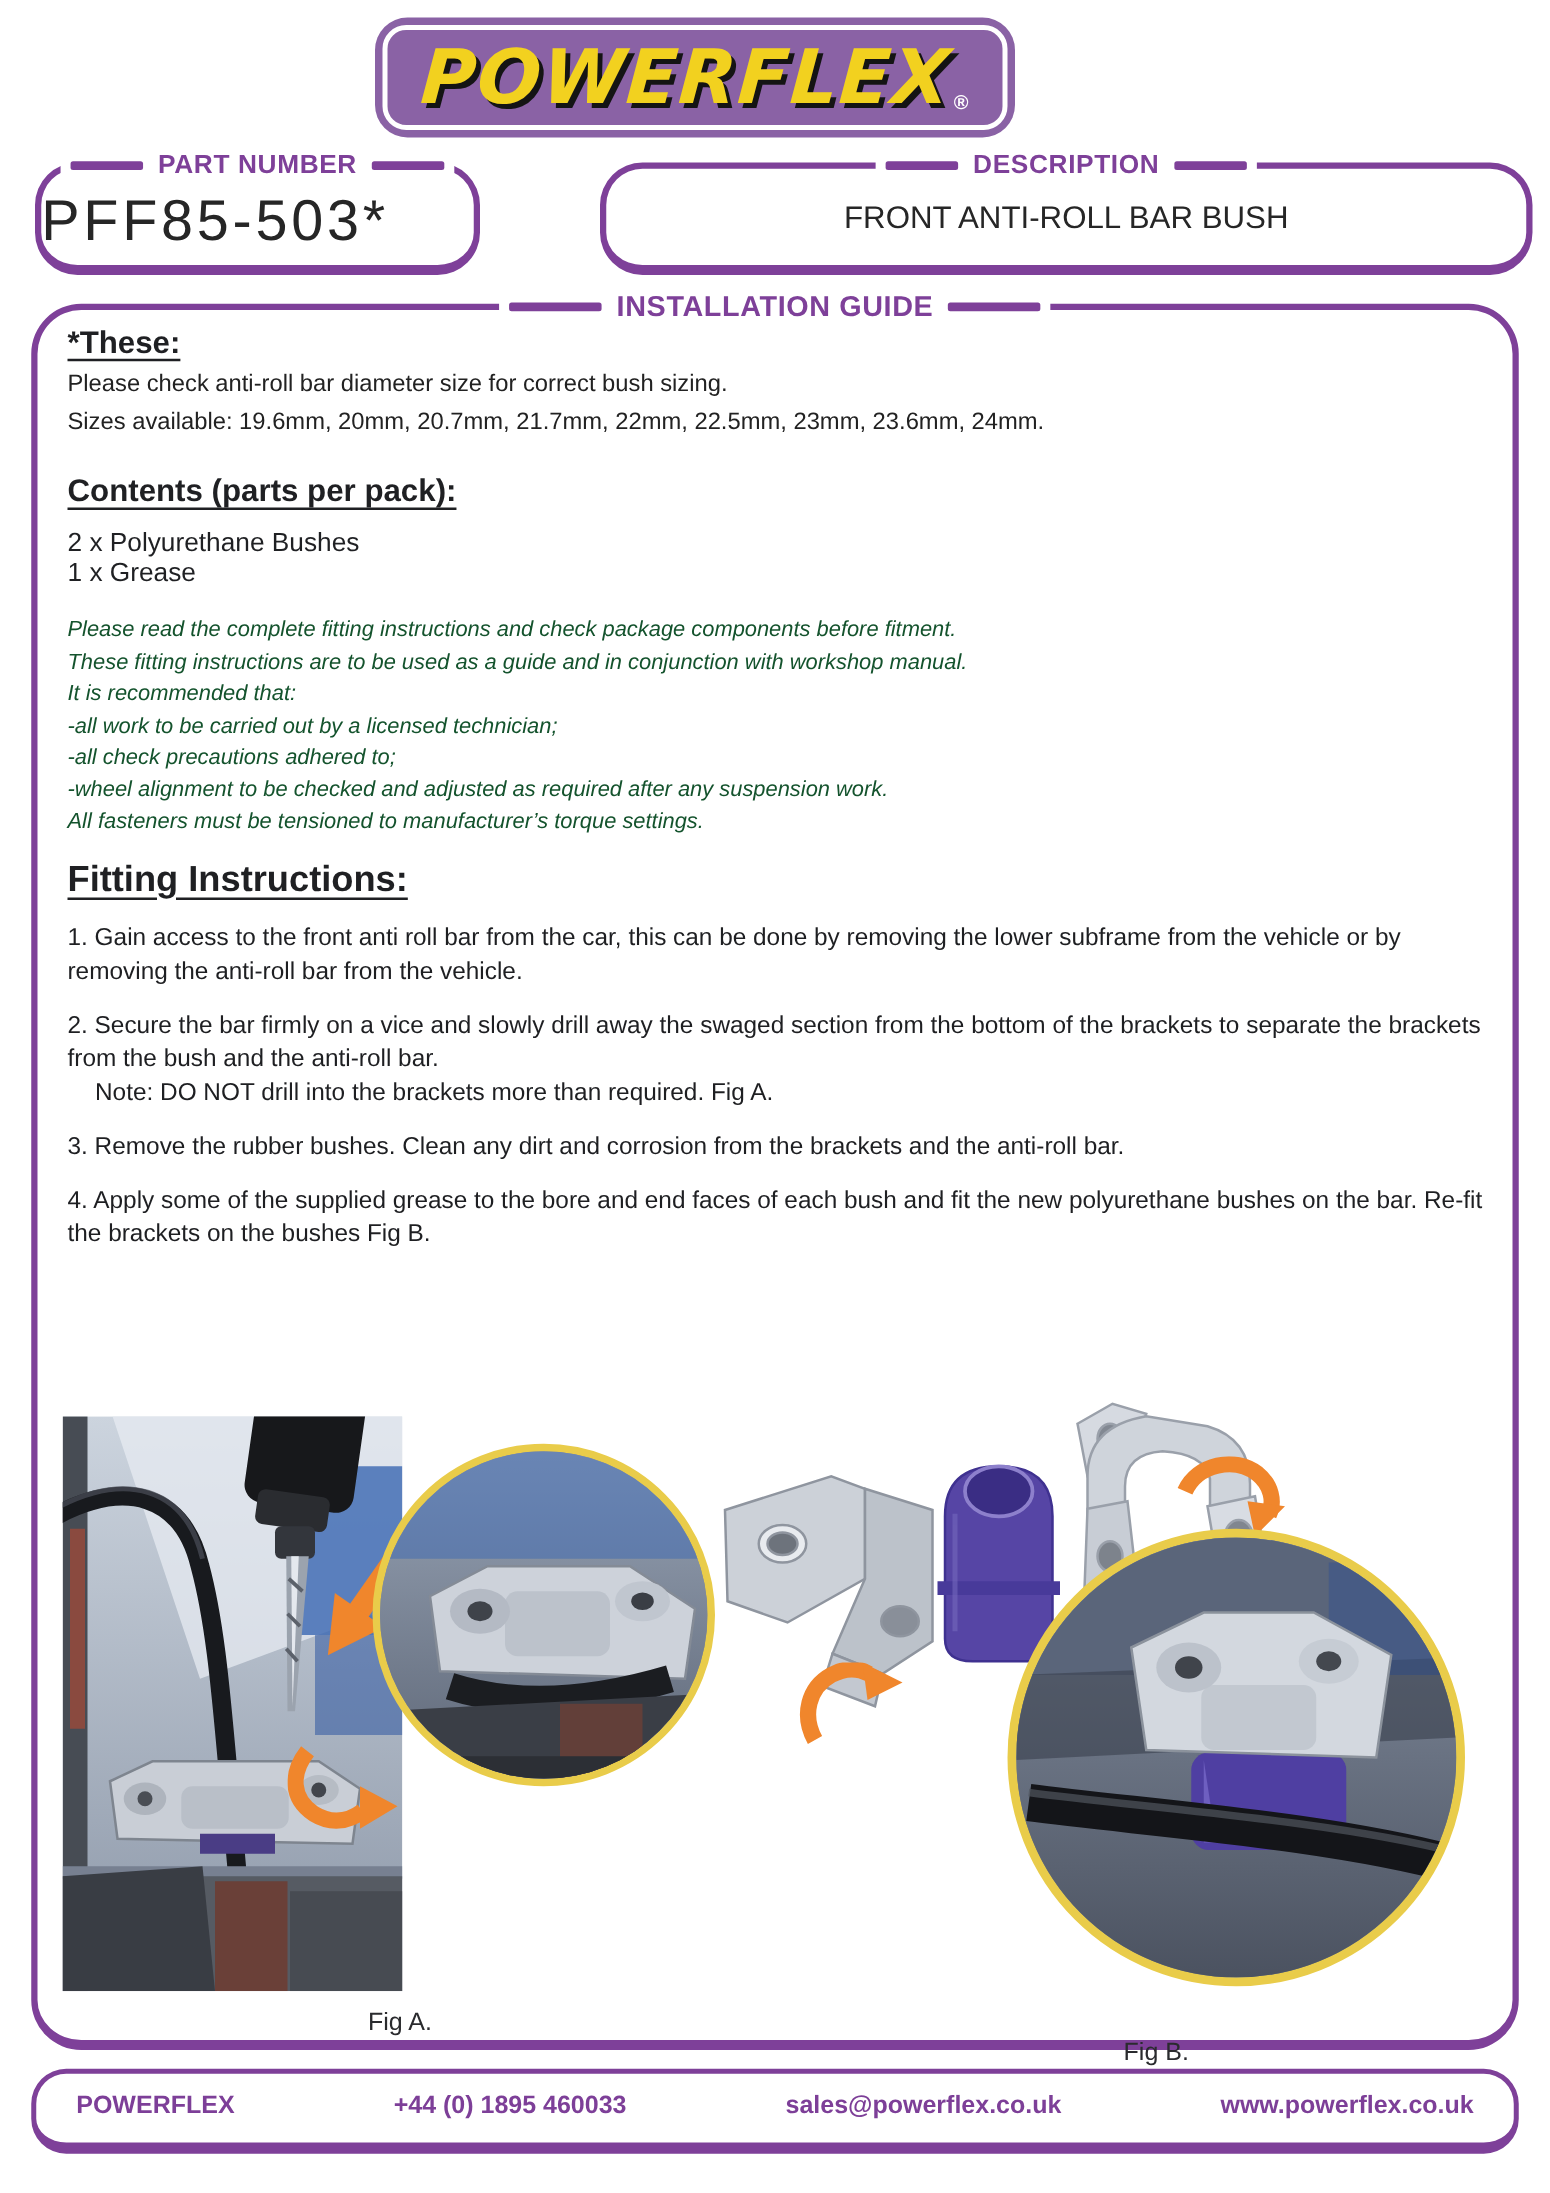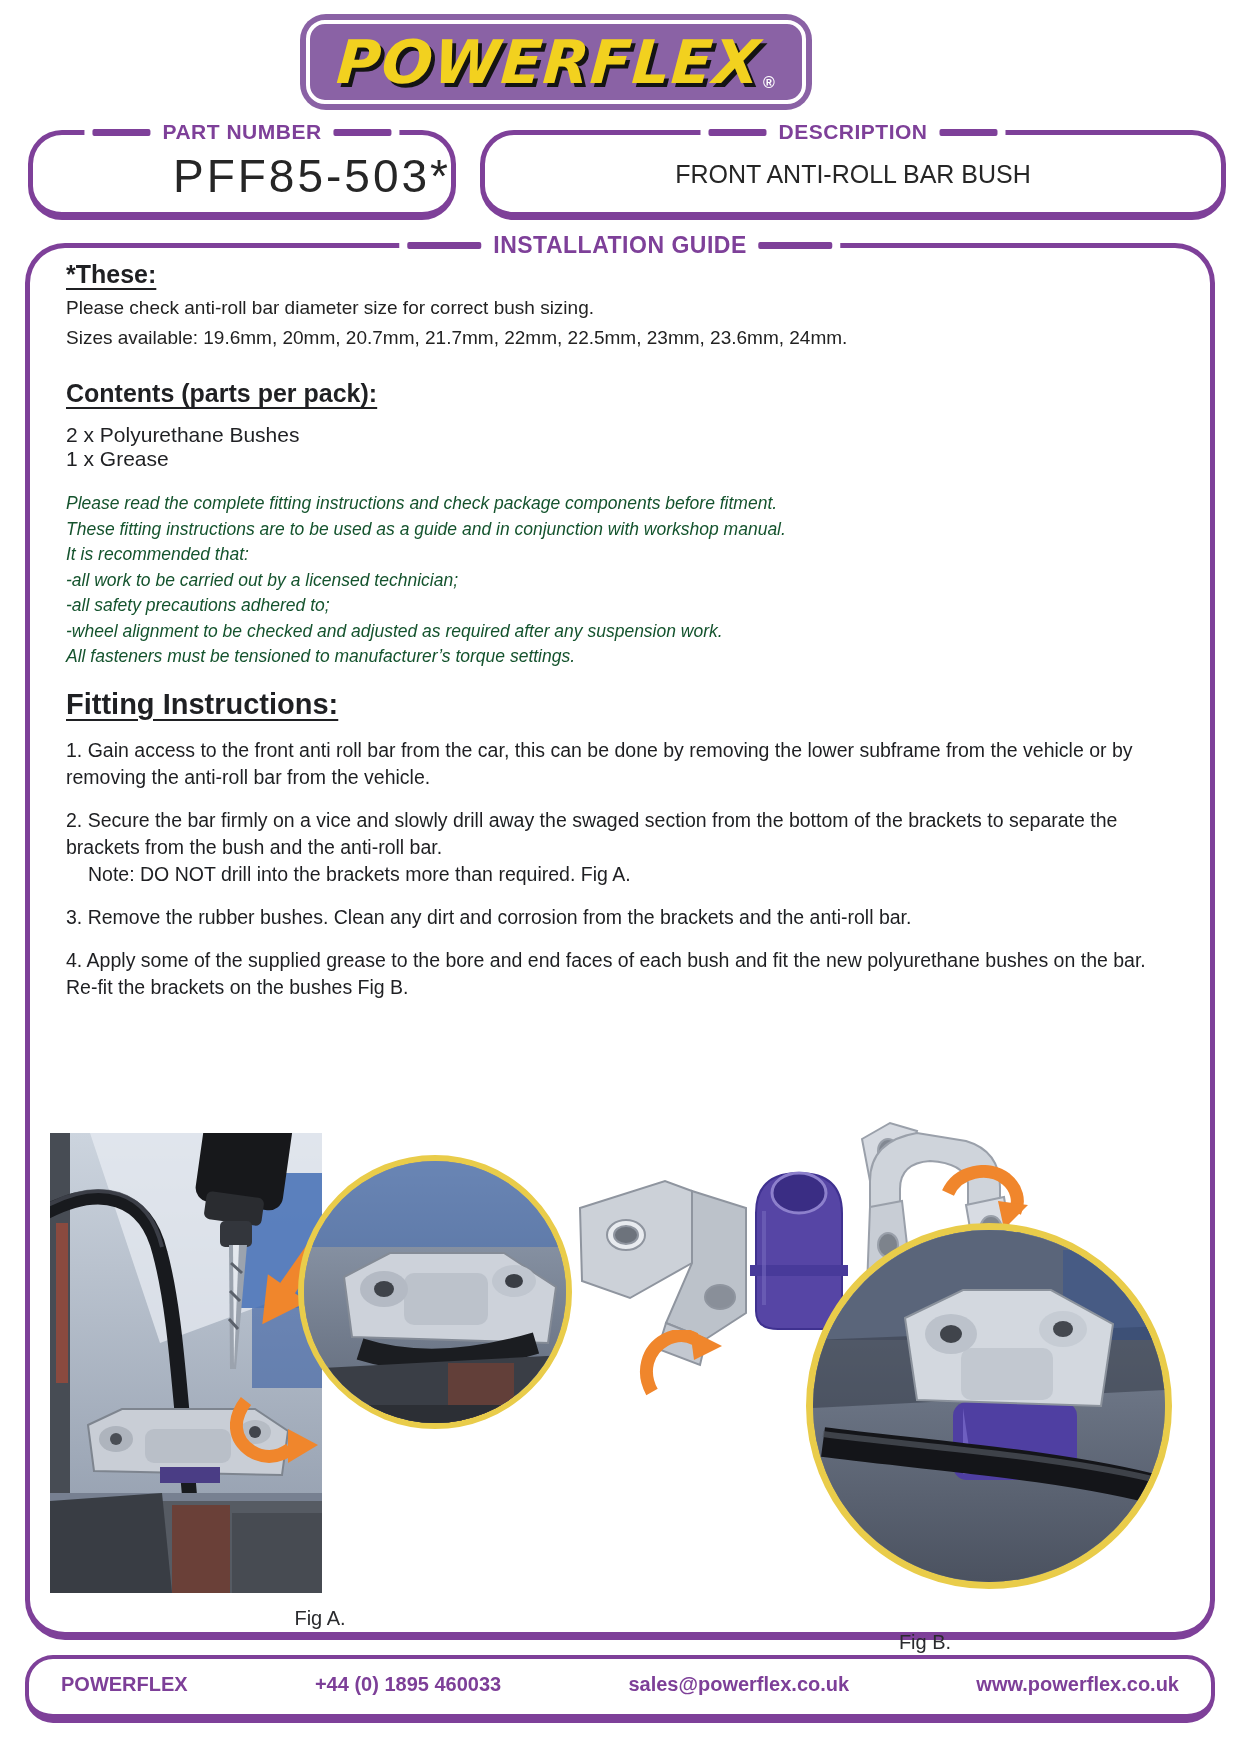--- a/index.html
+++ b/index.html
@@ -47,31 +47,31 @@
   }
   .obox-label{
     position:absolute;top:-17px;left:50%;transform:translateX(-50%);
     display:flex;align-items:center;gap:12px;background:#fff;padding:0 8px;
     color:var(--purple);font-weight:bold;font-size:21px;letter-spacing:.5px;
     white-space:nowrap;line-height:28px;
   }
   .obox-label::before,.obox-label::after{
     content:"";display:block;width:58px;height:7px;background:var(--purple);border-radius:2px;
   }
-  .pn-box{left:28px;top:130px;width:428px;height:90px;text-align:right;}
+  .pn-box{left:28px;top:130px;width:356px;height:90px;text-align:left;}
   .pn-value{
     font-size:46px;letter-spacing:3px;color:#262626;margin-top:14px;font-weight:500;
   }
   .desc-box{left:480px;top:130px;width:746px;height:90px;text-align:center;}
   .desc-value{font-size:25px;color:#262626;margin-top:25px;}
 
   
   .main-box{
     left:25px;top:243px;width:1190px;height:1397px;border-radius:40px;
-    padding:0 36px;
+    padding:0 24px;
   }
   .main-box .obox-label{font-size:23px;}
   .main-box .obox-label::before,.main-box .obox-label::after{width:74px;}
 
   .h-ul{font-weight:bold;text-decoration:underline;text-underline-offset:5px;}
   .note-heading{font-size:25px;margin-top:12px;}
   .body-line{font-size:19px;margin-top:8px;color:#222;}
   .contents-heading{font-size:25px;margin-top:30px;}
   .contents-row{display:flex;margin-top:15px;font-size:21px;flex-direction:column;}
   .contents-item-1{width:400px;}
@@ -139,21 +139,21 @@
   <div class="contents-row">
     <span class="contents-item-1">2 x Polyurethane Bushes</span>
     <span>1 x Grease</span>
   </div>
 
   <div class="disclaimer">
     <div>Please read the complete fitting instructions and check package components before fitment.</div>
     <div>These fitting instructions are to be used as a guide and in conjunction with workshop manual.</div>
     <div>It is recommended that:</div>
     <div>-all work to be carried out by a licensed technician;</div>
-    <div>-all safety precautions adhered to;</div>
+    <div>-all check precautions adhered to;</div>
     <div>-wheel alignment to be checked and adjusted as required after any suspension work.</div>
     <div>All fasteners must be tensioned to manufacturer’s torque settings.</div>
   </div>
 
   <div class="fitting-heading h-ul">Fitting Instructions:</div>
 
   <div class="step">
     <span>1.</span>
     <span>Gain access to the front anti roll bar from the car, this can be done by removing the lower subframe from the vehicle or by removing the anti-roll bar from the vehicle.</span>
   </div>

